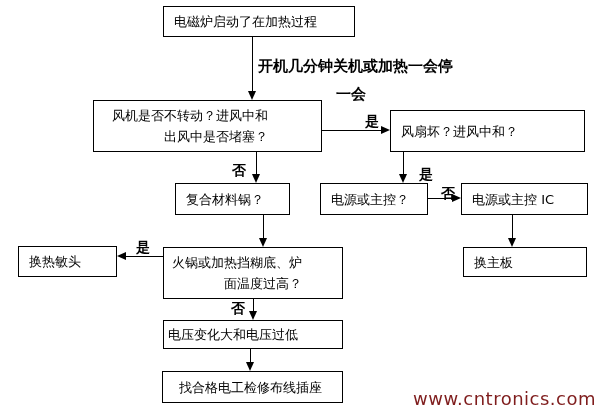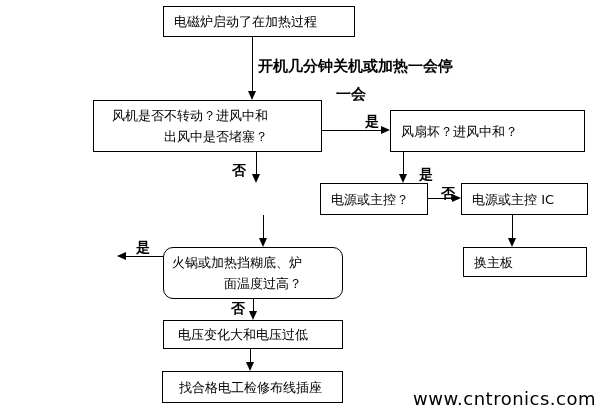--- a/index.html
+++ b/index.html
@@ -70,26 +70,28 @@
 出风中是否堵塞？</div>
 
   <div class="node" style="left:390px;top:110px;width:195px;height:42px;">风扇坏？进风中和？</div>
 
   <div class="node" style="left:320px;top:183px;width:108px;height:32px;">电源或主控？</div>
 
   <div class="node" style="left:463px;top:247px;width:124px;height:30px;">换主板</div>
 
   <div class="node" style="left:461px;top:183px;width:127px;height:32px;">电源或主控 IC</div>
 
+  <div class="node" style="left:175px;top:183px;width:115px;height:32px;">复合材料锅？</div>
 
-  <div class="node" style="left:163px;top:247px;width:180px;height:52px;padding-left:8px;border-radius:10px;">火锅或加热挡糊底、炉
+  <div class="node" style="left:163px;top:247px;width:180px;height:52px;padding-left:8px;">火锅或加热挡糊底、炉
 面温度过高？</div>
 
+  <div class="node" style="left:18px;top:246px;width:99px;height:31px;">换热敏头</div>
 
-  <div class="node" style="left:163px;top:320px;width:180px;height:29px;padding-left:14px;">电压变化大和电压过低</div>
+  <div class="node" style="left:163px;top:320px;width:180px;height:29px;padding-left:4px;">电压变化大和电压过低</div>
 
   <div class="node" style="left:162px;top:371px;width:181px;height:32px;padding-left:16px;">找合格电工检修布线插座</div>
 
   <div class="vline" style="left:252px;top:37px;height:56px;"></div>
   <div class="arrow-down" style="left:248px;top:91px;"></div>
 
   <div class="symptom" style="left:258px;top:58px;">开机几分钟关机或加热一会停</div>
   <div class="symptom" style="left:326px;top:86px;margin-left:10px;">一会</div>
 
   <div class="hline" style="left:322px;top:130px;width:60px;"></div>
@@ -118,15 +120,15 @@
   <div class="arrow-left" style="left:117px;top:252px;"></div>
   <div class="edge-label" style="left:136px;top:240px;">是</div>
 
   <div class="vline" style="left:253px;top:299px;height:13px;"></div>
   <div class="arrow-down" style="left:249px;top:311px;"></div>
   <div class="edge-label" style="left:231px;top:301px;background:transparent;">否</div>
 
   <div class="vline" style="left:250px;top:349px;height:14px;"></div>
   <div class="arrow-down" style="left:246px;top:362px;"></div>
 
-  <div class="watermark" style="color: #000000;">www.cntronics.com</div>
+  <div class="watermark" style="color: #7f1d1d;">www.cntronics.com</div>
 
 </div>
 
 </body></html>

